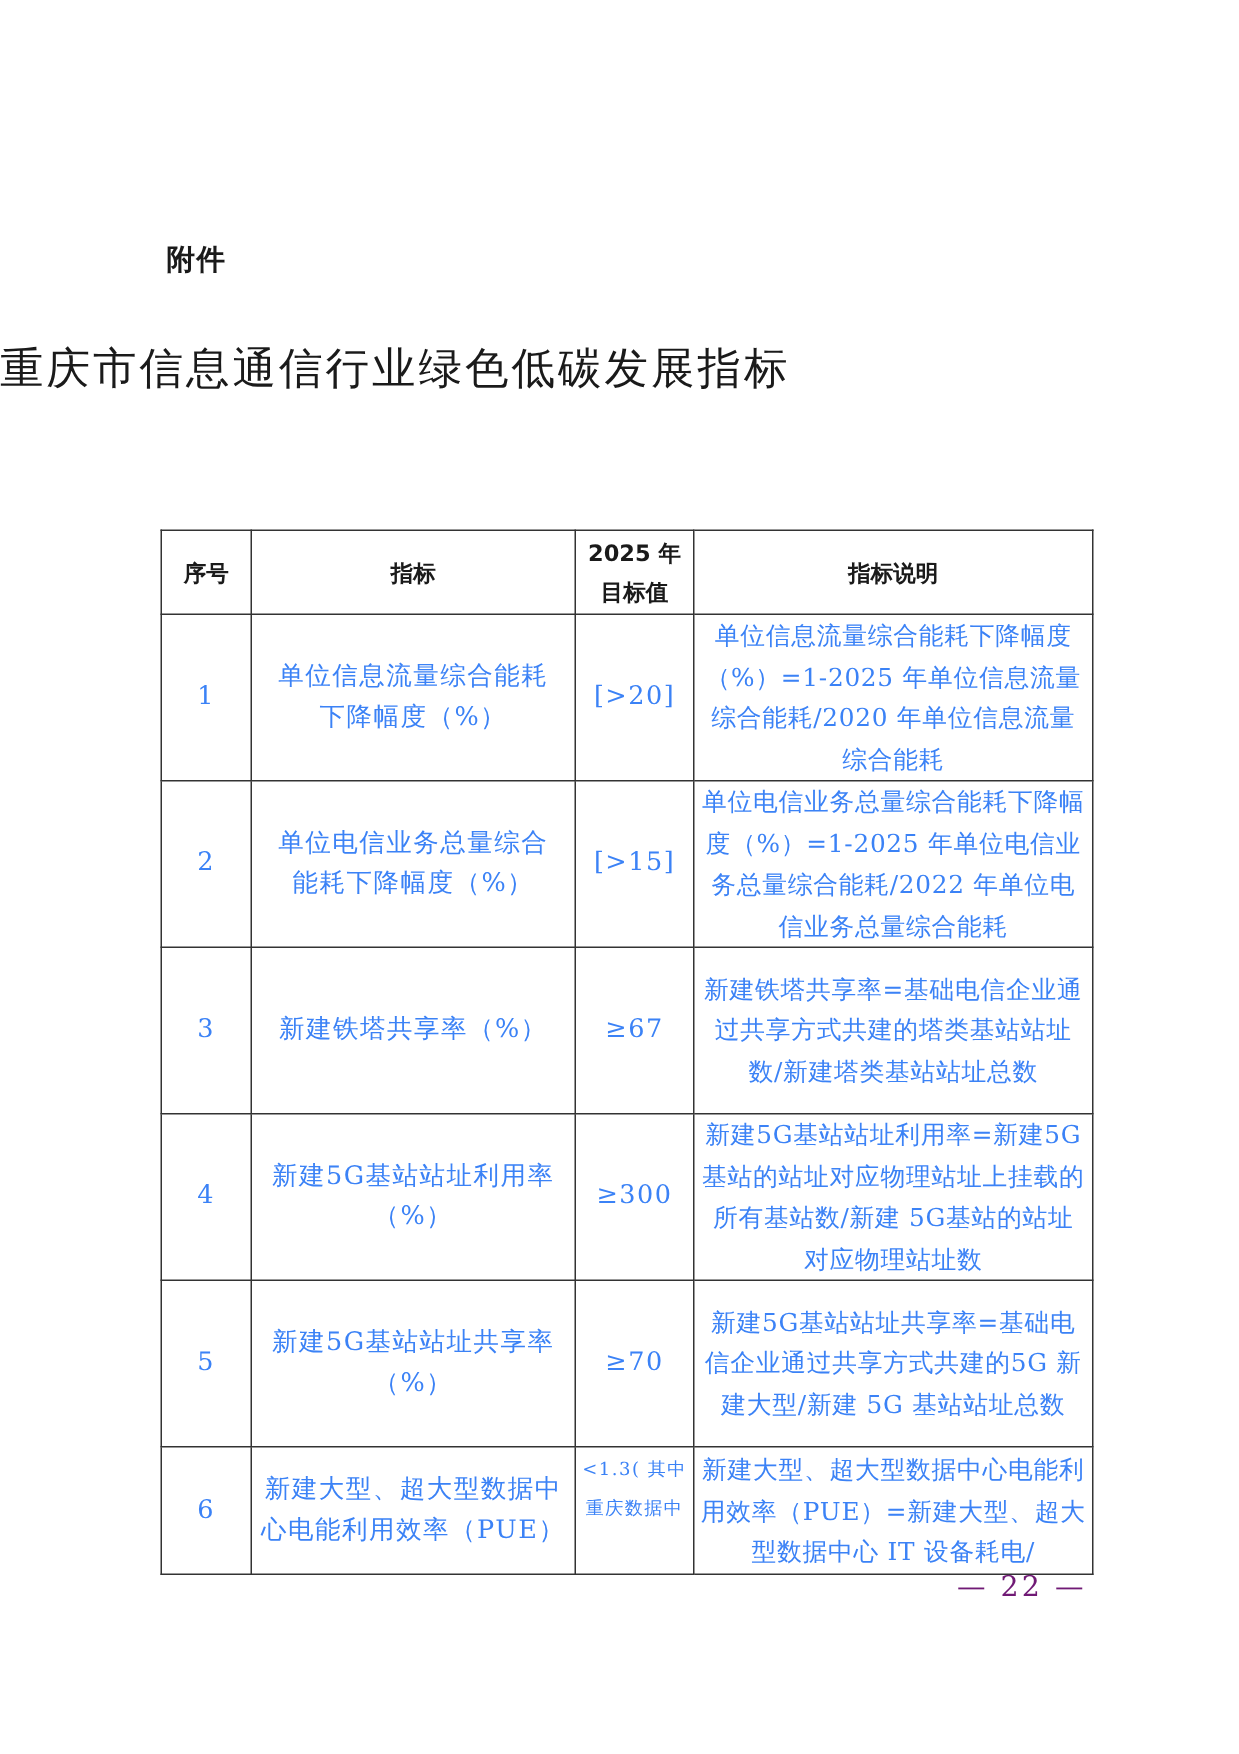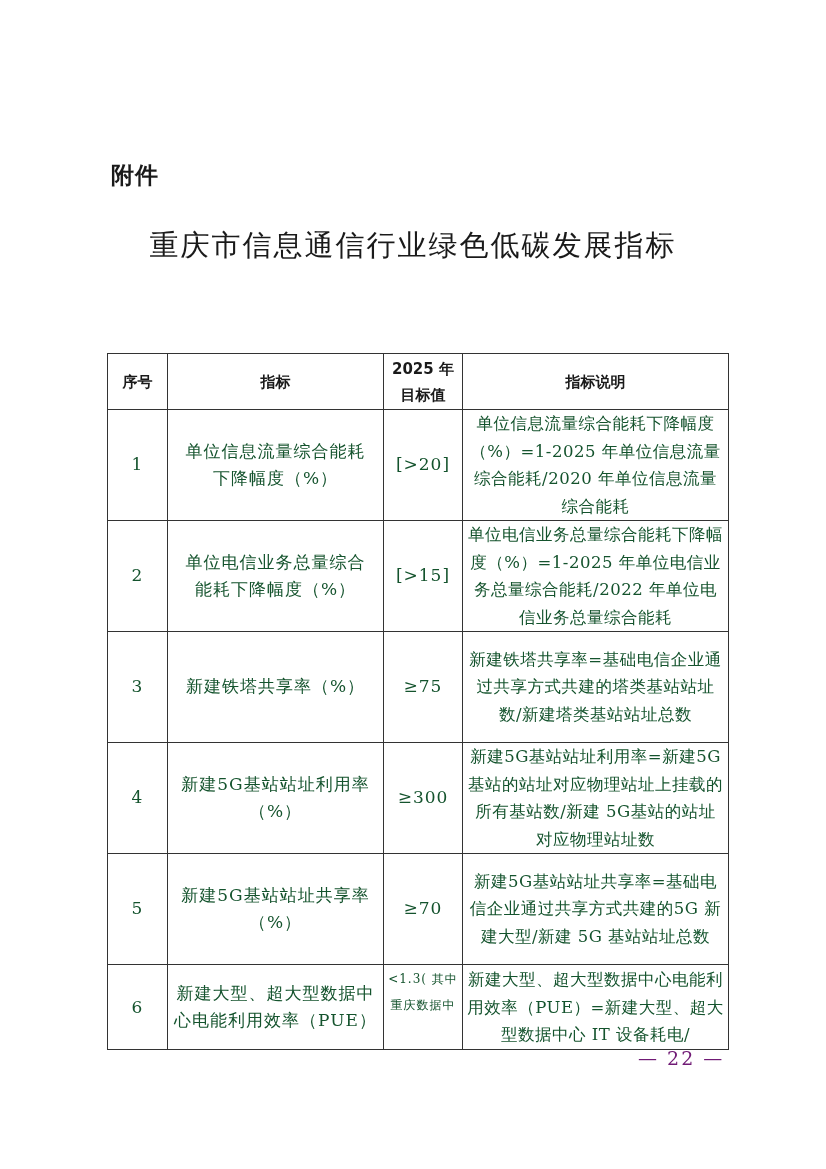--- a/index.html
+++ b/index.html
@@ -1,25 +1,25 @@
 <!DOCTYPE html>
 <html><head>
 <meta charset="utf-8">
 <style>
   html, body { margin:0; padding:0; background:#ffffff; }
   body { width:826px; height:1169px; position:relative; overflow:hidden;
          font-family:"DejaVu Serif","Liberation Serif",serif; color:#1a1a1a; }
   .attach { position:absolute; left:111px; top:160px; font-family:"DejaVu Sans","Liberation Sans",sans-serif;
-            font-size:23px; font-weight:bold; letter-spacing:1px; }
-  .title { position:absolute; left:0; width:826px; top:226px; text-align:center;
+            font-size:19px; font-weight:bold; letter-spacing:1px; }
+  .title { position:absolute; left:0; width:826px; top:226px; 
            font-family:"DejaVu Sans","Liberation Sans",sans-serif; font-size:29px; letter-spacing:2px; }
   table { position:absolute; left:107px; top:353px; border-collapse:collapse; table-layout:fixed; width:621px; }
   td, th { border:1.5px solid #333; text-align:center; vertical-align:middle; padding:0 4px; overflow:hidden; }
   th { height:55px; font-size:15px; font-weight:bold; font-family:"DejaVu Sans","Liberation Sans",sans-serif; line-height:26px; }
-  td { height:110px; font-size:17px; line-height:27.5px; letter-spacing:1px; color:#14532d;margin-top:24px; }
+  td { height:110px; font-size:17px; line-height:27.5px; letter-spacing:1px; color:#3b82f6;margin-top:24px; }
   tr.last td { height:81px; vertical-align:top; padding-top:1px; }
   tr.last td.num, tr.last td.ind { vertical-align:middle; }
   td.desc { font-size:16.5px; letter-spacing:0.5px; }
   .pageno { position:absolute; left:638px; top:1047px; font-size:19px; letter-spacing:2px; color:#701a75; }
 </style>
 </head>
 <body>
 
 <div class="attach">附件</div>
 <div class="title">重庆市信息通信行业绿色低碳发展指标</div>
@@ -51,21 +51,21 @@
     </tr>
     <tr>
       <td class="num">2</td>
       <td class="ind" style="padding:0 10px">单位电信业务总量综合能耗下降幅度（%）</td>
       <td>[&gt;15]</td>
       <td class="desc">单位电信业务总量综合能耗下降幅度（%）=1-2025 年单位电信业务总量综合能耗/2022 年单位电信业务总量综合能耗</td>
     </tr>
     <tr>
       <td class="num">3</td>
       <td class="ind">新建铁塔共享率（%）</td>
-      <td>≥75</td>
+      <td>≥67</td>
       <td class="desc">新建铁塔共享率=基础电信企业通过共享方式共建的塔类基站站址数/新建塔类基站站址总数</td>
     </tr>
     <tr>
       <td class="num">4</td>
       <td class="ind">新建5G基站站址利用率（%）</td>
       <td>≥300</td>
       <td class="desc">新建5G基站站址利用率=新建5G 基站的站址对应物理站址上挂载的所有基站数/新建 5G基站的站址对应物理站址数</td>
     </tr>
     <tr>
       <td class="num">5</td>

